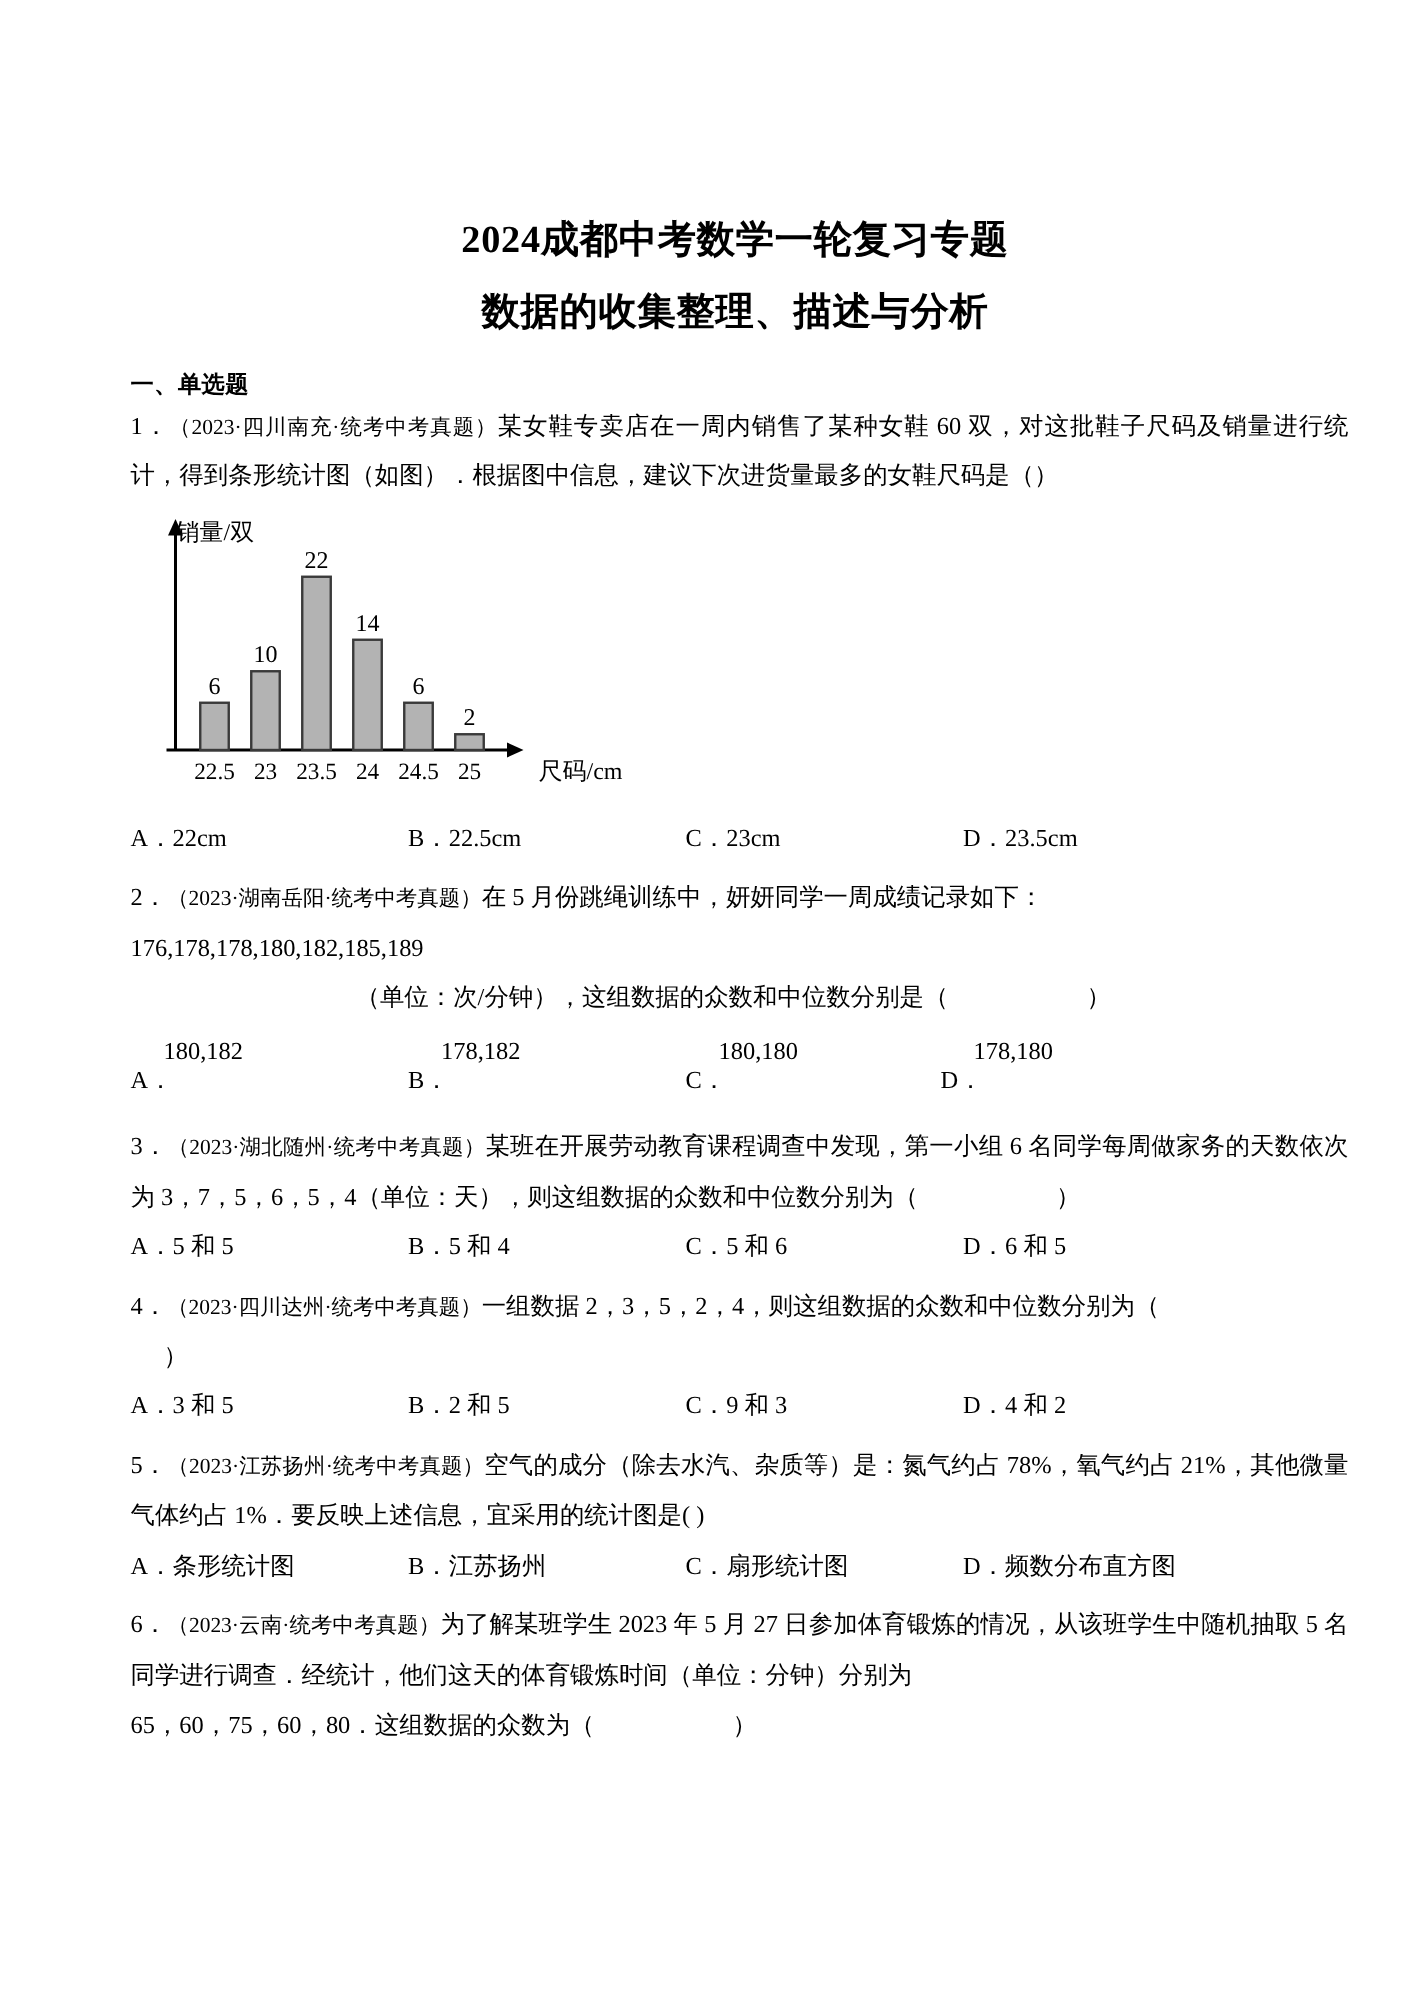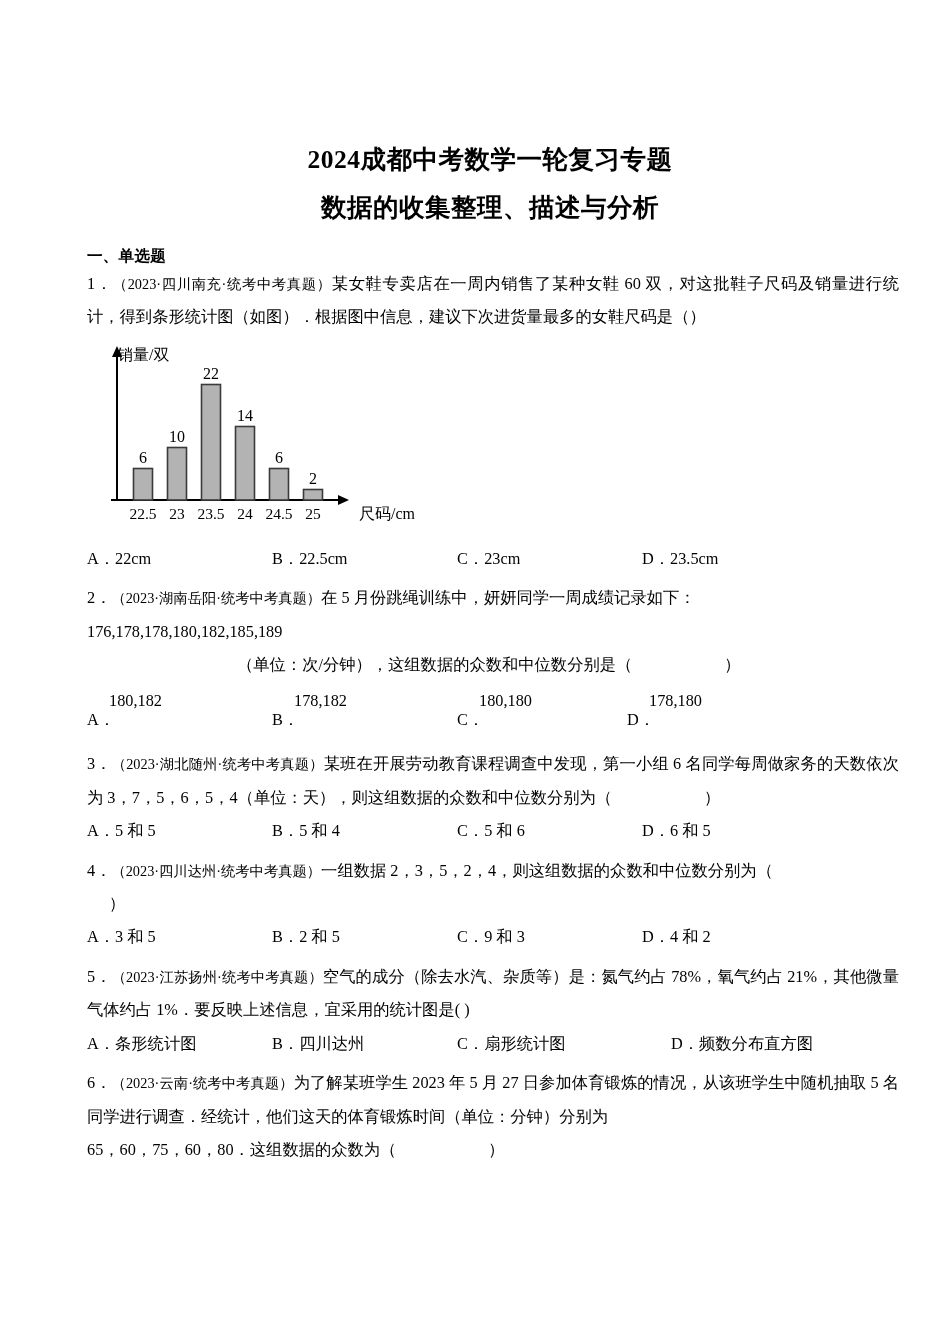--- a/index.html
+++ b/index.html
@@ -203,21 +203,21 @@
   <div class="options">
     <span class="opt opt-a"><span>A．</span><span>3 和 5</span></span><span class="opt opt-b"><span>B．</span><span>2 和 5</span></span><span class="opt opt-c"><span>C．</span><span>9 和 3</span></span><span class="opt opt-d"><span>D．</span><span>4 和 2</span></span>
   </div>
 
   <div class="spacer-sm"></div>
 
   <div class="question">
     <span>5．</span><span class="q-small">（2023·江苏扬州·统考中考真题）</span><span>空气的成分（除去水汽、杂质等）是：氮气约占 78%，氧气约占 21%，其他微量气体约占 1%．要反映上述信息，宜采用的统计图是(  )</span>
   </div>
   <div class="options">
-    <span class="opt" style="width:185px;"><span>A．</span><span>条形统计图</span></span><span class="opt" style="width:185px;"><span>B．</span><span>四川达州</span></span><span class="opt" style="width:185px;"><span>C．</span><span>扇形统计图</span></span><span class="opt" style="width:200px;text-align:center;"><span>D．</span><span>频数分布直方图</span></span>
+    <span class="opt" style="width:185px;"><span>A．</span><span>条形统计图</span></span><span class="opt" style="width:185px;"><span>B．</span><span>江苏扬州</span></span><span class="opt" style="width:185px;"><span>C．</span><span>扇形统计图</span></span><span class="opt" style="width:200px;"><span>D．</span><span>频数分布直方图</span></span>
   </div>
 
   <div class="spacer-sm"></div>
 
   <div class="question">
     <span>6．</span><span class="q-small">（2023·云南·统考中考真题）</span><span>为了解某班学生 2023 年 5 月 27 日参加体育锻炼的情况，从该班学生中随机抽取 5 名同学进行调查．经统计，他们这天的体育锻炼时间（单位：分钟）分别为</span>
   </div>
   <div class="question">
     <span>65，60，75，60，80．这组数据的众数为（</span><span style="display:inline-block;width:92px;"></span><span>）</span>
   </div>

